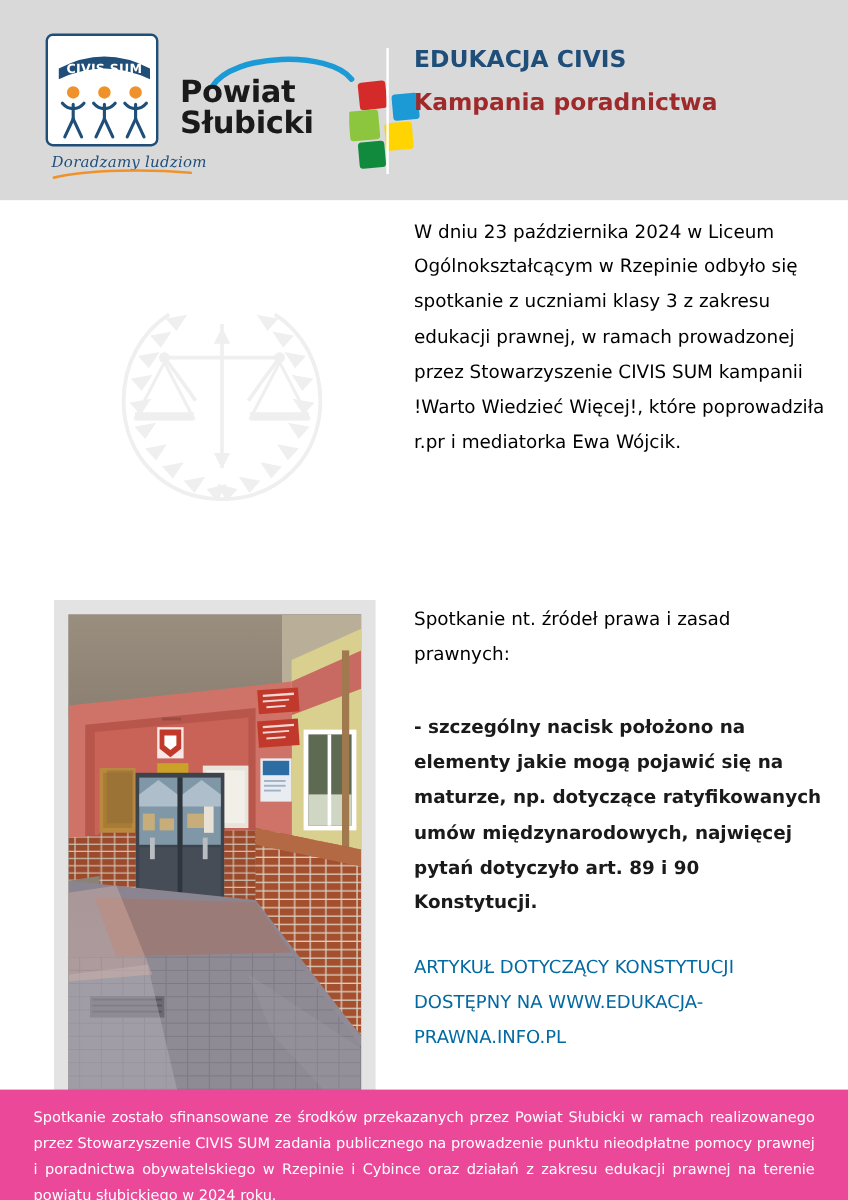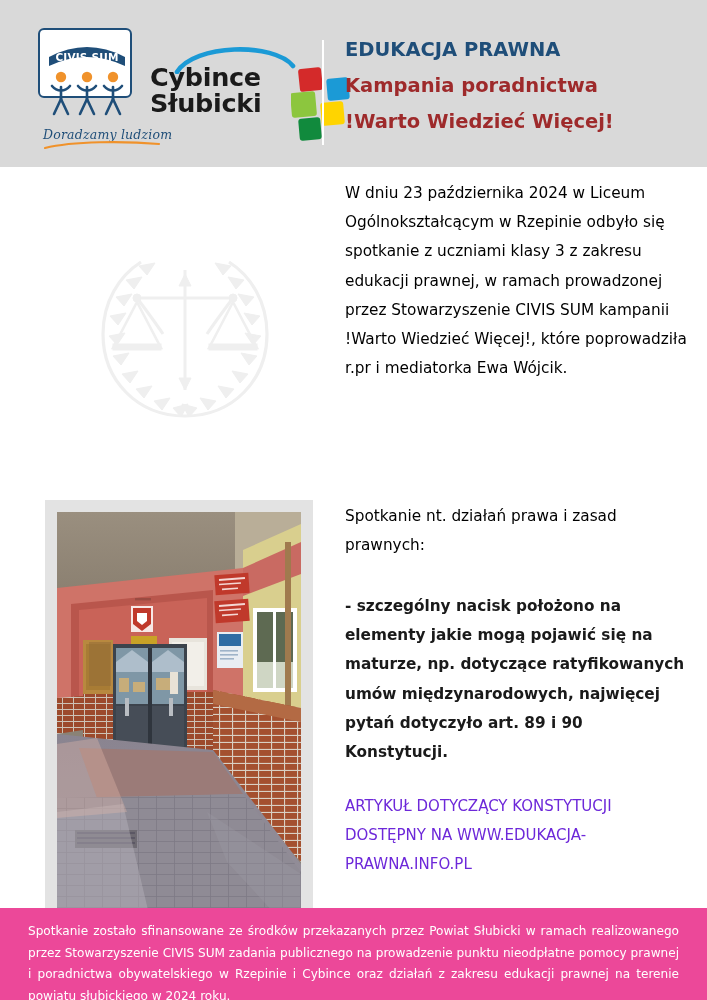--- a/index.html
+++ b/index.html
@@ -14,21 +14,21 @@
   
   .header{
     position:absolute;left:0;top:0;width:707px;height:167px;
     background:#d9d9d9;
     display:flex;align-items:center;
   }
   .logos{
     position:absolute;left:38px;top:28px;width:272px;height:122px;
   }
   .civis-box{
-    position:absolute;left:0;top:0;width:94px;height:70px;
+    position:absolute;left:0;top:0;width:94px;height:94px;
     border:2px solid #1f4e79;border-radius:6px;background:#ffffff;
     box-sizing:border-box;
   }
   .civis-banner{
     position:absolute;left:7px;top:11px;width:80px;height:26px;
   }
   .civis-people{position:absolute;left:8px;top:40px;width:78px;height:46px;}
   .tagline{
     position:absolute;left:5px;top:99px;width:120px;height:24px;
   }
@@ -91,21 +91,21 @@
   .p-bold{
     font-family:"DejaVu Sans", sans-serif;
     font-weight:normal;font-size:15.3px;line-height:29.2px;color:#000;
   }
   .p-reg{
     font-family:"DejaVu Sans", sans-serif;
     font-weight:bold;font-size:15.3px;line-height:29.2px;color:#1a1a1a;
   }
   .p-caps{
     font-family:"DejaVu Sans", sans-serif;
-    font-weight:normal;font-size:15.0px;line-height:29.2px;color:#6d28d9;
+    font-weight:normal;font-size:15.0px;line-height:29.2px;color:#0369a1;
   }
   .block1{position:absolute;left:0;top:12px;width:345px;}
   .block2{position:absolute;left:0;top:335px;width:345px;}
   .block3{position:absolute;left:0;top:425px;width:345px;}
   .block4{position:absolute;left:0;top:625px;width:345px;}
 
   
   .footer{
     position:absolute;left:0;top:908px;width:707px;height:116px;
     background:#ec4899;
@@ -157,41 +157,40 @@
       <svg class="tagline-swoosh" viewBox="0 0 118 11">
         <path d="M2,8 C30,1 82,1 116,4" stroke="#f0922b" stroke-width="2.2" fill="none" stroke-linecap="round"></path>
       </svg>
     </div>
 
     <div class="powiat">
       <svg class="powiat-arc" viewBox="0 0 122 34">
         <path d="M3,32 C20,4 100,2 119,26" stroke="#1b9ad6" stroke-width="4.6" fill="none" stroke-linecap="round"></path>
       </svg>
       <div class="powiat-text">
-        <div>Cybince</div>
+        <div>Powiat</div>
         <div>Słubicki</div>
       </div>
       <svg class="squares" viewBox="0 0 62 78">
         <g stroke="none">
           <rect x="8" y="2" width="23" height="23" rx="3" fill="#d42a2a" transform="rotate(-6 19.5 13.5)"></rect>
           <rect x="36" y="12" width="22" height="22" rx="3" fill="#1b9ad6" transform="rotate(-5 47 23)"></rect>
           <rect x="0" y="26" width="25" height="25" rx="3" fill="#8cc63e" transform="rotate(-5 12.5 38.5)"></rect>
           <rect x="30" y="36" width="23" height="23" rx="3" fill="#ffd400" transform="rotate(-5 41.5 47.5)"></rect>
           <rect x="8" y="52" width="22" height="22" rx="3" fill="#118a3d" transform="rotate(-5 19 63)"></rect>
         </g>
       </svg>
     </div>
   </div>
 
   <div class="divider"></div>
 
   <div class="head-text">
-    <div class="head-line blue">EDUKACJA PRAWNA</div>
+    <div class="head-line blue">EDUKACJA CIVIS</div>
     <div class="head-line red">Kampania poradnictwa</div>
-    <div class="head-line red">!Warto Wiedzieć Więcej!</div>
   </div>
 </div>
 
 <div class="main">
 
   <svg class="watermark" viewBox="0 0 200 200">
     <g stroke="#efefef" fill="#efefef">
       <g fill="none" stroke="#efefef" stroke-width="3.2">
         <path d="M100,186 C52,186 18,150 18,104 C18,72 34,46 56,32"></path>
         <path d="M100,186 C148,186 182,150 182,104 C182,72 166,46 144,32"></path>
@@ -364,21 +363,21 @@
         <polygon points="0,300 66,292 120,521 0,521" fill="#b9b4bd" opacity="0.45"></polygon>
         <polygon points="0,232 40,226 70,300 0,306" fill="#e4b9ac" opacity="0.35"></polygon>
         <polygon points="150,300 244,362 244,430 170,350" fill="#a09ca6" opacity="0.3"></polygon>
       </svg>
     </div>
   </div>
 
   <div class="content">
     <p class="para p-bold block1">W dniu 23 października  2024 w Liceum Ogólnokształcącym w Rzepinie  odbyło się spotkanie z uczniami klasy 3 z zakresu edukacji prawnej, w ramach prowadzonej przez Stowarzyszenie CIVIS SUM kampanii !Warto Wiedzieć Więcej!, które poprowadziła r.pr i mediatorka Ewa Wójcik.</p>
 
-    <p class="para p-bold block2">Spotkanie nt. działań prawa i zasad prawnych:</p>
+    <p class="para p-bold block2">Spotkanie nt. źródeł prawa i zasad prawnych:</p>
 
     <p class="para p-reg block3">- szczególny nacisk położono na elementy jakie mogą pojawić się na maturze, np. dotyczące ratyfikowanych umów międzynarodowych, najwięcej pytań dotyczyło art. 89 i 90 Konstytucji.</p>
 
     <p class="para p-caps block4">ARTYKUŁ DOTYCZĄCY KONSTYTUCJI DOSTĘPNY NA WWW.EDUKACJA-PRAWNA.INFO.PL</p>
   </div>
 </div>
 
 <div class="footer">
   <div class="footer-text">Spotkanie zostało sfinansowane ze środków przekazanych przez Powiat Słubicki w ramach realizowanego przez Stowarzyszenie CIVIS SUM zadania publicznego na prowadzenie punktu nieodpłatne pomocy prawnej i poradnictwa obywatelskiego w Rzepinie i Cybince oraz działań z zakresu edukacji prawnej na terenie powiatu słubickiego w 2024 roku.</div>
 </div>

